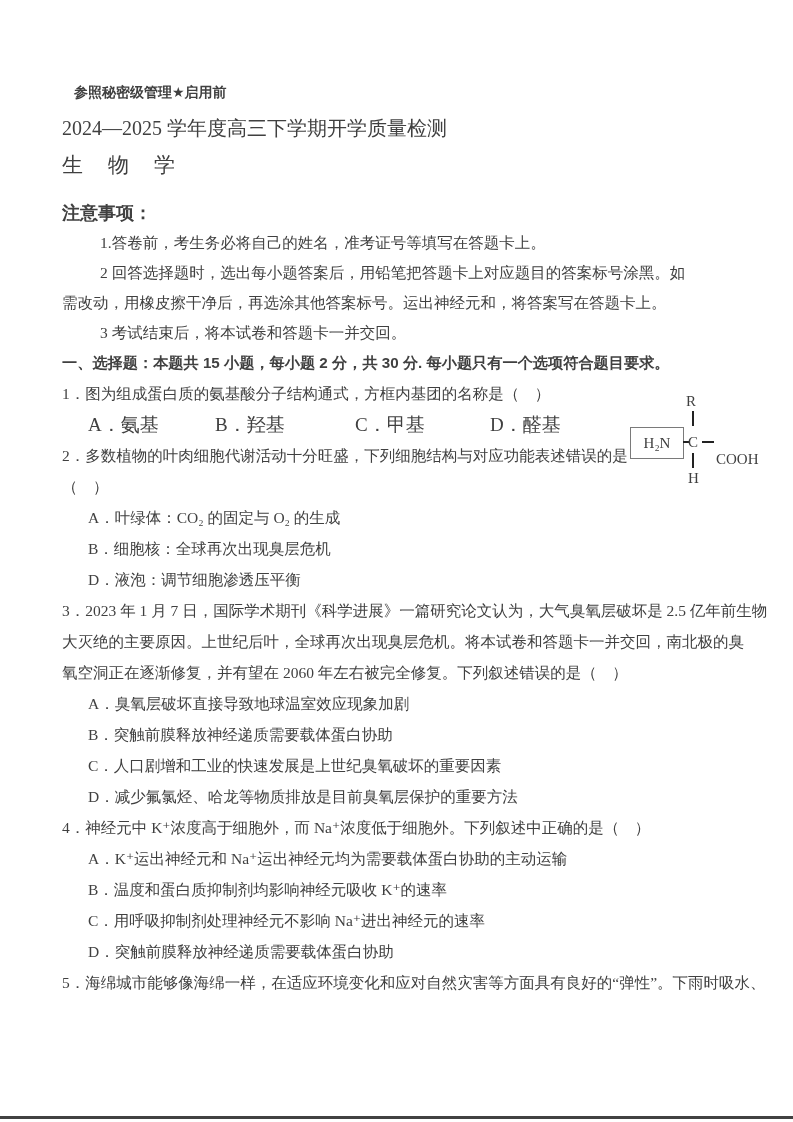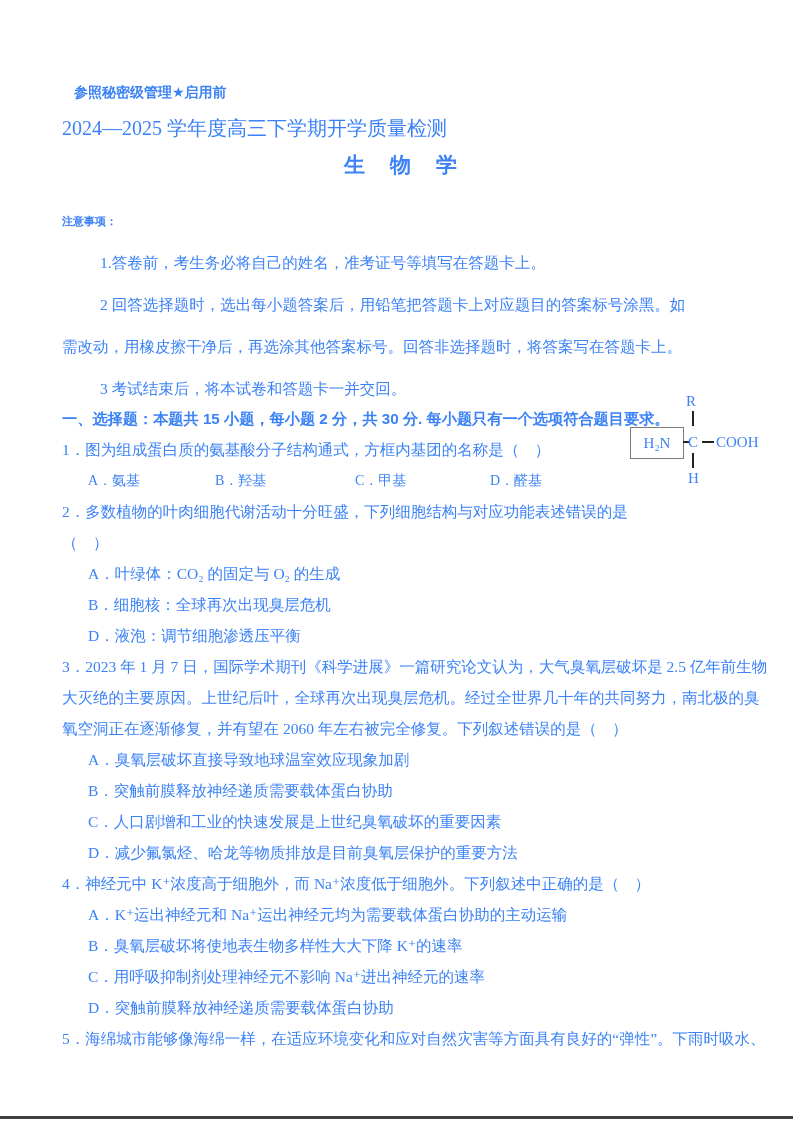--- a/index.html
+++ b/index.html
@@ -3,43 +3,43 @@
 <meta charset="utf-8">
 <style>
   html,body{margin:0;padding:0;background:#fff;}
   .page{
     position:relative;
     width:793px;height:1122px;
     background:#ffffff;
     box-sizing:border-box;
     padding:84px 52px 0 62px;
     font-family:"Liberation Serif","DejaVu Serif",serif;
-    color:#3b82f6;
+    color:#404040;
     overflow:hidden;
   }
   .classification{
     font-family:"Liberation Sans","DejaVu Sans",sans-serif;
     font-weight:700;font-size:14px;line-height:16px;margin-left:12px;
   }
   .title{margin:13px 0 0;text-align:left;font-size:20px;font-weight:400;line-height:30px;}
-  .subject{margin:7px 0 11px;text-align:center;font-size:21px;font-weight:700;line-height:31px;letter-spacing:2px;}
+  .subject{margin:7px 0 11px;font-size:21px;font-weight:400;line-height:31px;letter-spacing:2px;}
   .notice-h{
-    margin-top:25px;
+    margin-top:17px;
     font-family:"Liberation Sans","DejaVu Sans",sans-serif;
-    font-weight:700;font-size:11px;line-height:30px;
+    font-weight:700;font-size:18px;line-height:30px;
   }
-  .nline{font-size:15.5px;line-height:30px;white-space:nowrap;margin-top:12px;}
+  .nline{font-size:15.5px;line-height:30px;white-space:nowrap;}
   .indent{text-indent:38px;}
   .section-h{
     font-family:"Liberation Sans","DejaVu Sans",sans-serif;
     font-weight:700;font-size:15.2px;line-height:30px;white-space:nowrap;
   }
   .qline{font-size:15.5px;line-height:31px;white-space:nowrap;}
   .opt{font-size:15.5px;line-height:31px;padding-left:26px;white-space:nowrap;}
-  .q1opts{display:flex;padding-left:26px;font-size:14px;line-height:31px;}
+  .q1opts{display:flex;padding-left:26px;font-size:19px;line-height:31px;}
   .q1opts .oa{width:127px;}
   .q1opts .ob{width:140px;}
   .q1opts .oc{width:135px;}
   
   .diagram{position:absolute;left:630px;top:394px;width:140px;height:105px;font-size:15px;line-height:18px;}
   .diagram .lbl{position:absolute;}
   .bond{position:absolute;background:#222;}
   .amine-box{
     position:absolute;left:0;top:33px;width:52px;height:30px;
     border:1.5px solid #7a7a7a;display:flex;align-items:center;justify-content:center;
@@ -52,21 +52,21 @@
 <div class="page">
 
   <div class="classification">参照秘密级管理★启用前</div>
 
   <div class="title">2024—2025 学年度高三下学期开学质量检测</div>
   <div class="subject">生　物　学</div>
 
   <div class="notice-h">注意事项：</div>
   <div class="nline indent">1.答卷前，考生务必将自己的姓名，准考证号等填写在答题卡上。</div>
   <div class="nline indent">2 回答选择题时，选出每小题答案后，用铅笔把答题卡上对应题目的答案标号涂黑。如</div>
-  <div class="nline">需改动，用橡皮擦干净后，再选涂其他答案标号。回答非选择题时，将答案写在答题卡上。</div>
+  <div class="nline">需改动，用橡皮擦干净后，再选涂其他答案标号。运出神经元和，将答案写在答题卡上。</div>
   <div class="nline indent">3 考试结束后，将本试卷和答题卡一并交回。</div>
 
   <div class="section-h">一、选择题：本题共 15 小题，每小题 2 分，共 30 分. 每小题只有一个选项符合题目要求。</div>
 
   <div>
     <div class="qline">1．图为组成蛋白质的氨基酸分子结构通式，方框内基团的名称是（　）</div>
     <div class="q1opts">
       <span class="oa">A．氨基</span>
       <span class="ob">B．羟基</span>
       <span class="oc">C．甲基</span>
@@ -77,49 +77,49 @@
   <div>
     <div class="qline">2．多数植物的叶肉细胞代谢活动十分旺盛，下列细胞结构与对应功能表述错误的是</div>
     <div class="qline">（　）</div>
     <div class="opt">A．叶绿体：CO₂ 的固定与 O₂ 的生成</div>
     <div class="opt">B．细胞核：全球再次出现臭层危机</div>
     <div class="opt">D．液泡：调节细胞渗透压平衡</div>
   </div>
 
   <div>
     <div class="qline">3．2023 年 1 月 7 日，国际学术期刊《科学进展》一篇研究论文认为，大气臭氧层破坏是 2.5 亿年前生物</div>
-    <div class="qline">大灭绝的主要原因。上世纪后叶，全球再次出现臭层危机。经过全世界几十年的共同努力，南北极的臭</div>
+    <div class="qline">大灭绝的主要原因。上世纪后叶，全球再次出现臭层危机。将本试卷和答题卡一并交回，南北极的臭</div>
     <div class="qline">氧空洞正在逐渐修复，并有望在 2060 年左右被完全修复。下列叙述错误的是（　）</div>
     <div class="opt">A．臭氧层破坏直接导致地球温室效应现象加剧</div>
     <div class="opt">B．突触前膜释放神经递质需要载体蛋白协助</div>
     <div class="opt">C．人口剧增和工业的快速发展是上世纪臭氧破坏的重要因素</div>
     <div class="opt">D．减少氟氯烃、哈龙等物质排放是目前臭氧层保护的重要方法</div>
   </div>
 
   <div>
     <div class="qline">4．神经元中 K⁺浓度高于细胞外，而 Na⁺浓度低于细胞外。下列叙述中正确的是（　）</div>
     <div class="opt">A．K⁺运出神经元和 Na⁺运出神经元均为需要载体蛋白协助的主动运输</div>
-    <div class="opt">B．臭氧层破坏将使地表生物多样性大大下降 K⁺的速率</div>
+    <div class="opt">B．温度和蛋白质抑制剂均影响神经元吸收 K⁺的速率</div>
     <div class="opt">C．用呼吸抑制剂处理神经元不影响 Na⁺进出神经元的速率</div>
     <div class="opt">D．突触前膜释放神经递质需要载体蛋白协助</div>
   </div>
 
   <div>
     <div class="qline">5．海绵城市能够像海绵一样，在适应环境变化和应对自然灾害等方面具有良好的“弹性”。下雨时吸水、</div>
   </div>
 
   <div class="diagram">
     <span class="lbl" style="left:56px;top:-2px;">R</span>
     <span class="bond" style="left:62px;top:17px;width:1.5px;height:15px;"></span>
     <span class="amine-box">
       <span>H₂N</span>
     </span>
     <span class="bond" style="left:53px;top:47px;width:6px;height:1.5px;"></span>
     <span class="lbl" style="left:58px;top:39px;">C</span>
     <span class="bond" style="left:72px;top:47px;width:12px;height:1.5px;"></span>
-    <span class="lbl" style="left:86px;top:39px;">COOH</span>
+    <span class="lbl" style="left:86px;top:56px;">COOH</span>
     <span class="bond" style="left:62px;top:59px;width:1.5px;height:15px;"></span>
     <span class="lbl" style="left:58px;top:75px;">H</span>
   </div>
 
   <div class="bottom-rule"></div>
 
 </div>
 
 </body></html>

